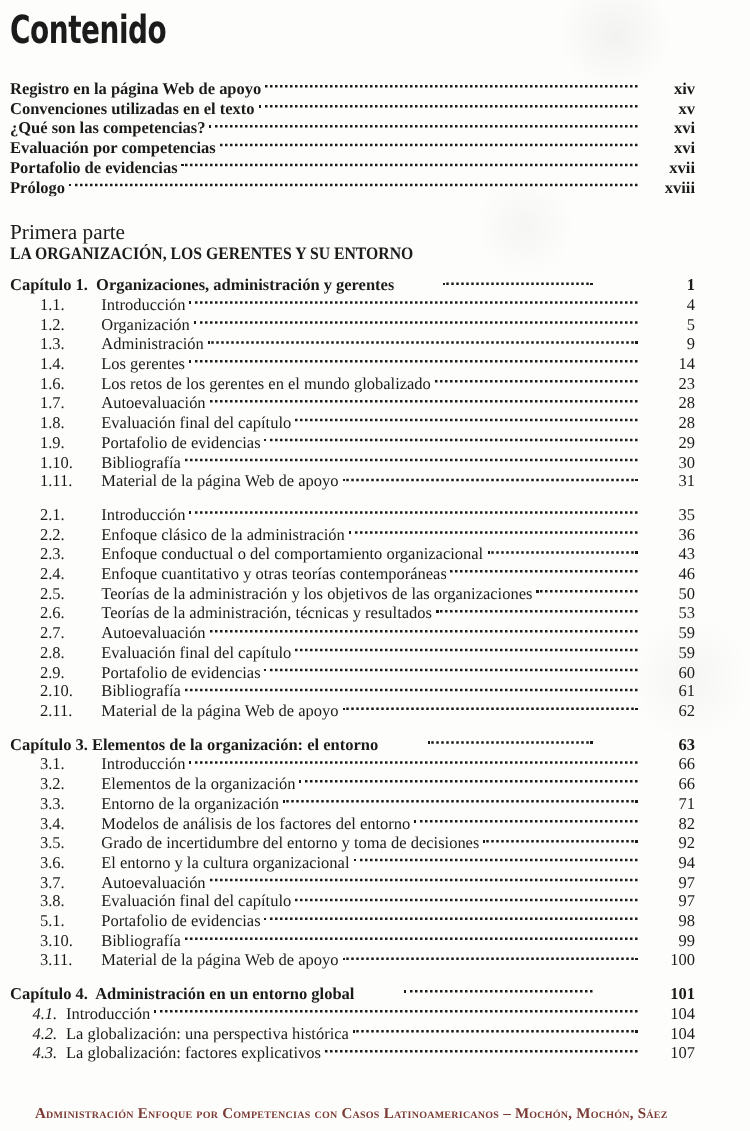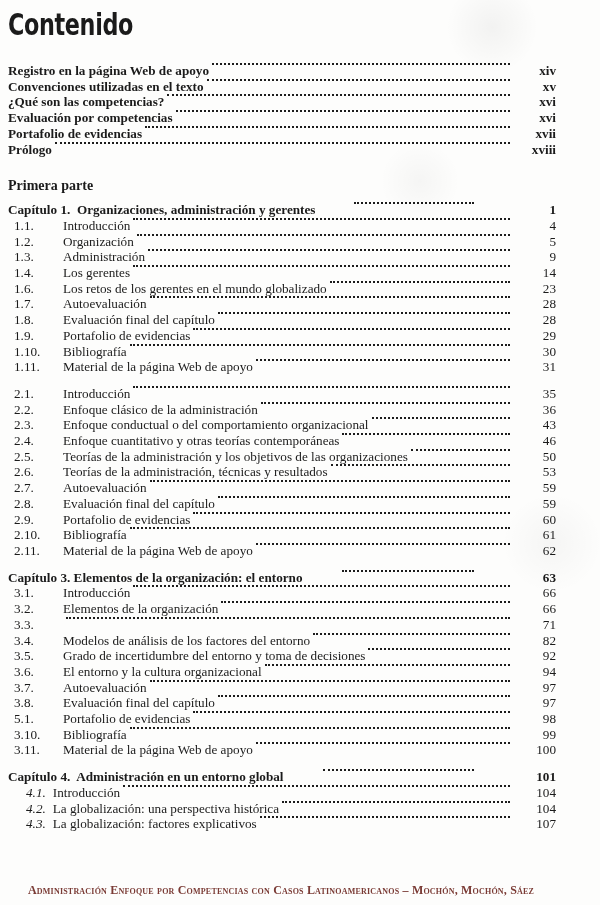--- a/index.html
+++ b/index.html
@@ -21,38 +21,38 @@
     margin:0 0 23px 0;
     font-family:"DejaVu Sans","Liberation Sans",sans-serif;
     font-weight:bold;
     font-size:31px;line-height:32px;
     letter-spacing:-0.5px;
     transform:scaleX(.72);
     transform-origin:left center;
     white-space:nowrap;
   }
   .row{
-    display:flex;align-items:flex-start;
+    display:flex;align-items:center;
     line-height:15.7px;font-size:13.2px;
     white-space:pre;
   }
   .row .t{flex:0 1 auto;overflow:hidden;}
   .leader{
     flex:1 1 0;min-width:4px;
     border-bottom:2px dotted #1c1c1c;
     margin:0 10px 3px 3px;
   }
   .pg{flex:none;width:36px;text-align:right;}
   .fm{font-weight:bold;}
   .head{font-weight:bold;gap:36px;}
-  .sec .num{flex:none;margin-left:6px;width:49px;}
+  .sec .num{flex:none;margin-left:24px;width:49px;}
   .sec.inline .num{width:auto;margin-left:18px;margin-right:7px;font-style:italic;}
   #front-matter{margin-bottom:20px;}
   .part{margin-bottom:8px;}
-  .part .kicker{font-weight:bold;font-size:14px;line-height:17px;}
+  .part .kicker{font-weight:normal;font-size:17px;line-height:17px;}
   .part .ptitle-wrap{line-height:17px;}
   .part .ptitle{
     font-weight:bold;font-size:14px;
     display:inline-block;transform:scaleX(.9);transform-origin:left center;
     white-space:nowrap;
   }
   .chapter{margin-bottom:11px;}
   .footer{
     position:absolute;left:0;bottom:7px;width:600px;
     text-align:left;
@@ -74,20 +74,23 @@
       <div class="row fm"><span class="t">Registro en la página Web de apoyo</span><span class="leader"></span><span class="pg">xiv</span></div>
       <div class="row fm"><span class="t">Convenciones utilizadas en el texto</span><span class="leader"></span><span class="pg">xv</span></div>
       <div class="row fm"><span class="t">¿Qué son las competencias?</span><span class="leader"></span><span class="pg">xvi</span></div>
       <div class="row fm"><span class="t">Evaluación por competencias</span><span class="leader"></span><span class="pg">xvi</span></div>
       <div class="row fm"><span class="t">Portafolio de evidencias</span><span class="leader"></span><span class="pg">xvii</span></div>
       <div class="row fm"><span class="t">Prólogo</span><span class="leader"></span><span class="pg">xviii</span></div>
     </section>
 
   <div class="part">
     <div class="kicker">Primera parte</div>
+    <div class="ptitle-wrap">
+      <span class="ptitle">LA ORGANIZACIÓN, LOS GERENTES Y SU ENTORNO</span>
+    </div>
   </div>
 
   <div id="chapters">
       <div class="chapter">
         <div class="row head"><span class="t">Capítulo 1.  Organizaciones, administración y gerentes</span><span class="leader"></span><span class="pg">1</span></div>
         <div class="row sec"><span class="num">1.1.</span><span class="t">Introducción</span><span class="leader"></span><span class="pg">4</span></div>
         <div class="row sec"><span class="num">1.2.</span><span class="t">Organización</span><span class="leader"></span><span class="pg">5</span></div>
         <div class="row sec"><span class="num">1.3.</span><span class="t">Administración</span><span class="leader"></span><span class="pg">9</span></div>
         <div class="row sec"><span class="num">1.4.</span><span class="t">Los gerentes</span><span class="leader"></span><span class="pg">14</span></div>
         <div class="row sec"><span class="num">1.6.</span><span class="t">Los retos de los gerentes en el mundo globalizado</span><span class="leader"></span><span class="pg">23</span></div>
@@ -107,21 +110,21 @@
         <div class="row sec"><span class="num">2.7.</span><span class="t">Autoevaluación</span><span class="leader"></span><span class="pg">59</span></div>
         <div class="row sec"><span class="num">2.8.</span><span class="t">Evaluación final del capítulo</span><span class="leader"></span><span class="pg">59</span></div>
         <div class="row sec"><span class="num">2.9.</span><span class="t">Portafolio de evidencias</span><span class="leader"></span><span class="pg">60</span></div>
         <div class="row sec"><span class="num">2.10.</span><span class="t">Bibliografía</span><span class="leader"></span><span class="pg">61</span></div>
         <div class="row sec"><span class="num">2.11.</span><span class="t">Material de la página Web de apoyo</span><span class="leader"></span><span class="pg">62</span></div>
       </div>
       <div class="chapter">
         <div class="row head"><span class="t">Capítulo 3. Elementos de la organización: el entorno</span><span class="leader"></span><span class="pg">63</span></div>
         <div class="row sec"><span class="num">3.1.</span><span class="t">Introducción</span><span class="leader"></span><span class="pg">66</span></div>
         <div class="row sec"><span class="num">3.2.</span><span class="t">Elementos de la organización</span><span class="leader"></span><span class="pg">66</span></div>
-        <div class="row sec"><span class="num">3.3.</span><span class="leader"></span><span class="pg">71</span></div>
+        <div class="row sec"><span class="num">3.3.</span><span class="t">Entorno de la organización</span><span class="leader"></span><span class="pg">71</span></div>
         <div class="row sec"><span class="num">3.4.</span><span class="t">Modelos de análisis de los factores del entorno</span><span class="leader"></span><span class="pg">82</span></div>
         <div class="row sec"><span class="num">3.5.</span><span class="t">Grado de incertidumbre del entorno y toma de decisiones</span><span class="leader"></span><span class="pg">92</span></div>
         <div class="row sec"><span class="num">3.6.</span><span class="t">El entorno y la cultura organizacional</span><span class="leader"></span><span class="pg">94</span></div>
         <div class="row sec"><span class="num">3.7.</span><span class="t">Autoevaluación</span><span class="leader"></span><span class="pg">97</span></div>
         <div class="row sec"><span class="num">3.8.</span><span class="t">Evaluación final del capítulo</span><span class="leader"></span><span class="pg">97</span></div>
         <div class="row sec"><span class="num">5.1.</span><span class="t">Portafolio de evidencias</span><span class="leader"></span><span class="pg">98</span></div>
         <div class="row sec"><span class="num">3.10.</span><span class="t">Bibliografía</span><span class="leader"></span><span class="pg">99</span></div>
         <div class="row sec"><span class="num">3.11.</span><span class="t">Material de la página Web de apoyo</span><span class="leader"></span><span class="pg">100</span></div>
       </div>
       <div class="chapter">

